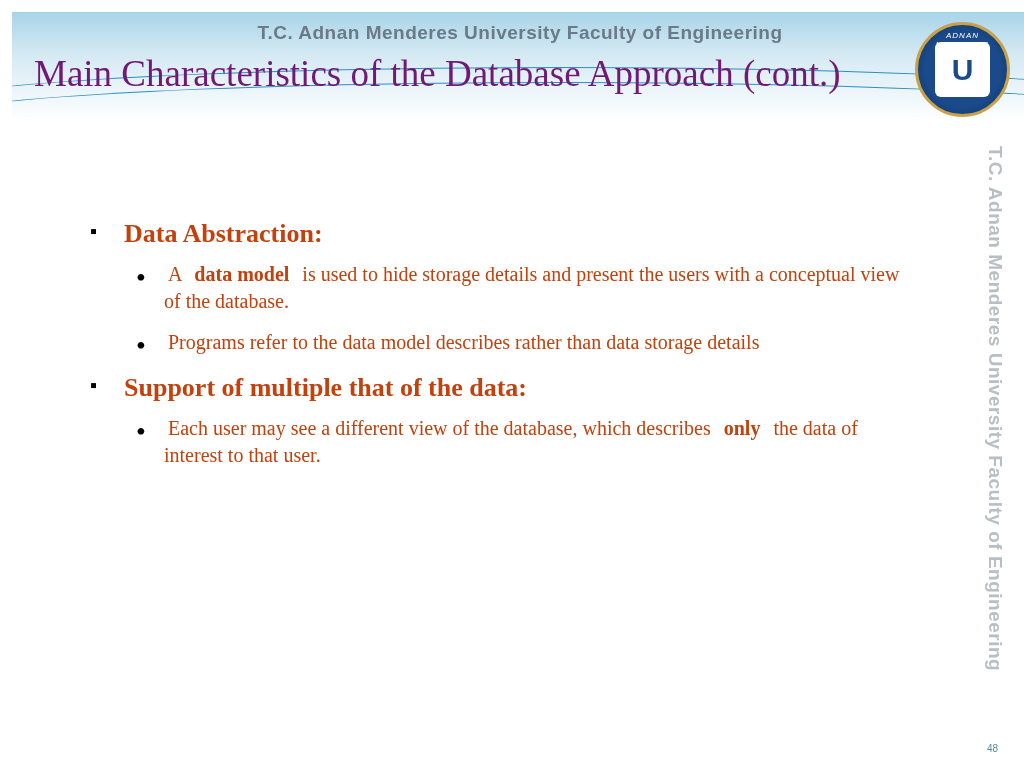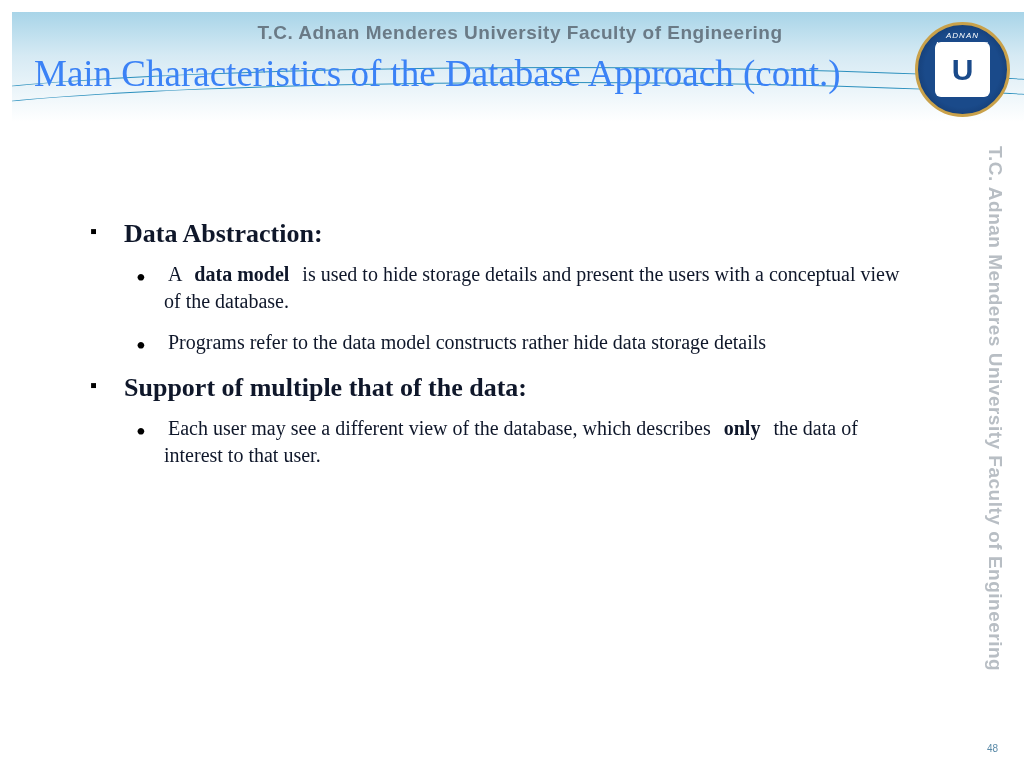--- a/index.html
+++ b/index.html
@@ -106,31 +106,31 @@
       color: #b8bec4;
       letter-spacing: 0.5px;
       white-space: nowrap;
     }
     .slide-title {
       position: absolute;
       top: 40px;
       left: 22px;
       font-size: 37px;
       font-weight: normal;
-      color: #3b82f6;
+      color: #701a75;
       z-index: 3;
       font-family: Liberation Serif, serif;
     }
     .content {
       position: absolute;
       top: 200px;
       left: 70px;
       right: 100px;
       font-size: 26px;
-      color: #0f172a;
+      color: #c2410c;
       line-height: 1.35;
     }
     .lvl1 {
       list-style: none;
       padding: 0;
     }
     .lvl1 > li {
       position: relative;
       padding-left: 30px;
       margin-bottom: 6px;
@@ -194,21 +194,21 @@
 
 <div class="content">
   <ul class="lvl1">
     <li>
       <span>Data Abstraction:</span>
       <ul class="lvl2">
         <li>
           <span>A </span><span class="bold-run">data model</span><span> is used to hide storage details and present the users with a conceptual view  of the database.</span>
         </li>
         <li>
-          <span>Programs refer to the data model constructs rather hide data storage details</span>
+          <span>Programs refer to the data model describes rather than data storage details</span>
         </li>
       </ul>
     </li>
     <li>
       <span>Support of multiple that of the data:</span>
       <ul class="lvl2">
         <li>
           <span>Each user may see a different view of the database, which describes </span><span class="bold-run">only</span><span> the data of interest to that user.</span>
         </li>
       </ul>

